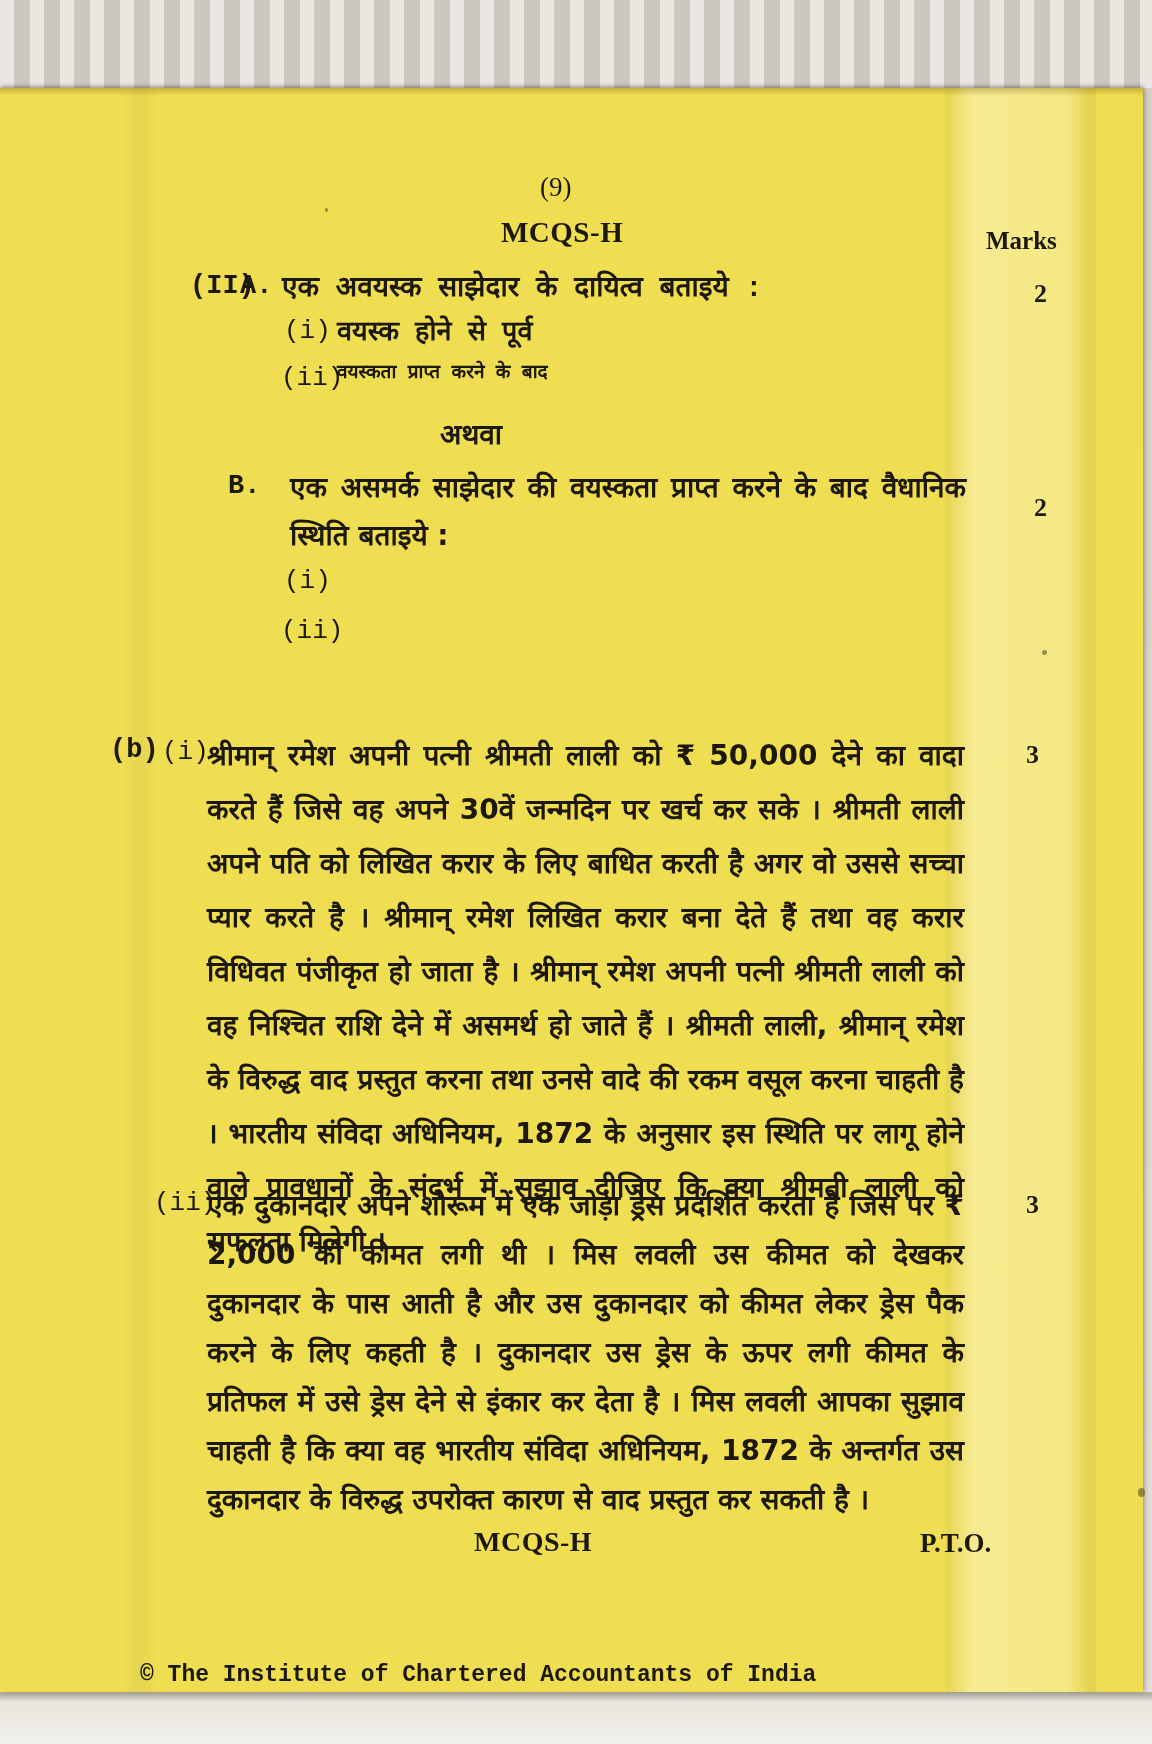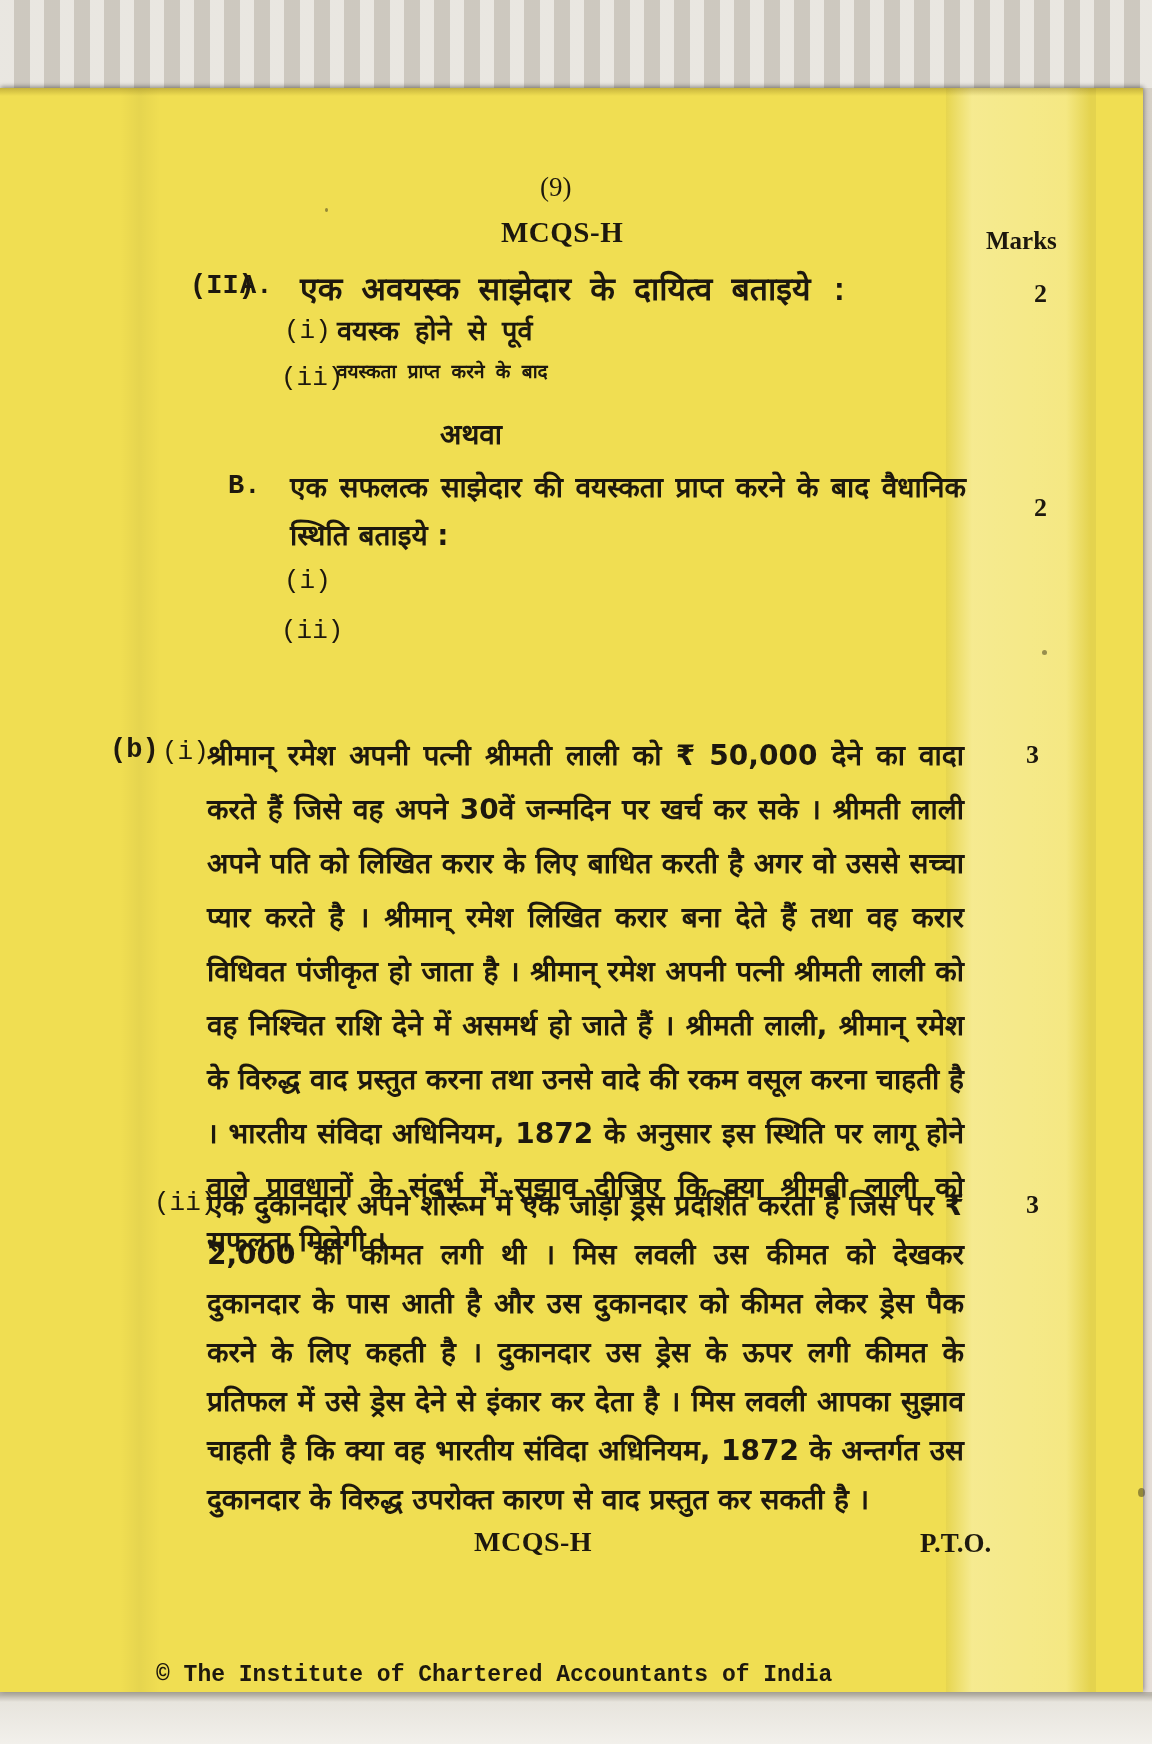--- a/index.html
+++ b/index.html
@@ -73,42 +73,42 @@
     <span style="left:325px;top:120px;width:3px;height:4px;"></span>
     <span style="left:630px;top:1368px;width:4px;height:4px;"></span>
   </div>
 
   <div class="abs ink serif" style="left:540px;top:84px;font-size:27px;">(9)</div>
   <div class="abs ink serif b" style="left:501px;top:128px;font-size:29px;letter-spacing:.5px;">MCQS-H</div>
   <div class="abs ink serif b" style="left:986px;top:139px;font-size:25px;">Marks</div>
 
   <div class="abs ink serif b nowrap" style="left:190px;top:183px;font-size:27px;">(II)</div>
   <div class="abs ink serif b nowrap" style="left:240px;top:183px;font-size:27px;">A.</div>
-  <div class="abs hindi nowrap" style="left:300px;top:178px;font-size:32px;">एक अवयस्क साझेदार के दायित्व बताइये :</div>
+  <div class="abs hindi nowrap" style="left:282px;top:178px;font-size:28px;">एक अवयस्क साझेदार के दायित्व बताइये :</div>
   <div class="abs ink serif b" style="left:1034px;top:191px;font-size:26px;">2</div>
 
   <div class="abs ink serif nowrap" style="left:284px;top:228px;font-size:26px;">(i)</div>
   <div class="abs hindi nowrap" style="left:337px;top:223px;font-size:27px;">वयस्क होने से पूर्व</div>
   <div class="abs ink serif nowrap" style="left:281px;top:275px;font-size:26px;">(ii)</div>
   <div class="abs hindi nowrap" style="left:337px;top:270px;font-size:19px;text-align:center;">वयस्कता प्राप्त करने के बाद</div>
 
   <div class="abs hindi b nowrap" style="left:440px;top:326px;font-size:28px;">अथवा</div>
 
   <div class="abs ink serif b nowrap" style="left:228px;top:383px;font-size:27px;">B.</div>
-  <div class="abs hindi just" style="left:290px;top:376px;width:676px;font-size:28px;line-height:48px;">एक सफलत्क साझेदार की वयस्कता प्राप्त करने के बाद वैधानिक स्थिति बताइये :</div>
+  <div class="abs hindi just" style="left:290px;top:376px;width:676px;font-size:28px;line-height:48px;">एक असमर्क साझेदार की वयस्कता प्राप्त करने के बाद वैधानिक स्थिति बताइये :</div>
   <div class="abs ink serif b" style="left:1034px;top:405px;font-size:26px;">2</div>
 
   <div class="abs ink serif nowrap" style="left:284px;top:478px;font-size:26px;">(i)</div>
   <div class="abs ink serif nowrap" style="left:281px;top:528px;font-size:26px;">(ii)</div>
 
   <div class="abs ink serif b nowrap" style="left:110px;top:647px;font-size:27px;">(b)</div>
   <div class="abs ink serif nowrap" style="left:162px;top:649px;font-size:26px;">(i)</div>
   <div class="abs hindi just" style="left:207px;top:641px;width:757px;font-size:28px;line-height:54px;">श्रीमान् रमेश अपनी पत्नी श्रीमती लाली को ₹ 50,000 देने का वादा करते हैं जिसे वह अपने 30वें जन्मदिन पर खर्च कर सके । श्रीमती लाली अपने पति को लिखित करार के लिए बाधित करती है अगर वो उससे सच्चा प्यार करते है । श्रीमान् रमेश लिखित करार बना देते हैं तथा वह करार विधिवत पंजीकृत हो जाता है । श्रीमान् रमेश अपनी पत्नी श्रीमती लाली को वह निश्चित राशि देने में असमर्थ हो जाते हैं । श्रीमती लाली, श्रीमान् रमेश के विरुद्ध वाद प्रस्तुत करना तथा उनसे वादे की रकम वसूल करना चाहती है । भारतीय संविदा अधिनियम, 1872 के अनुसार इस स्थिति पर लागू होने वाले प्रावधानों के संदर्भ में सुझाव दीजिए कि क्या श्रीमती लाली को सफलता मिलेगी ।</div>
   <div class="abs ink serif b" style="left:1026px;top:652px;font-size:26px;">3</div>
 
   <div class="abs ink serif nowrap" style="left:154px;top:1100px;font-size:26px;">(ii)</div>
   <div class="abs hindi just" style="left:207px;top:1093px;width:757px;font-size:28px;line-height:49px;">एक दुकानदार अपने शोरूम में एक जोड़ा ड्रेस प्रदर्शित करता है जिस पर ₹ 2,000 की कीमत लगी थी । मिस लवली उस कीमत को देखकर दुकानदार के पास आती है और उस दुकानदार को कीमत लेकर ड्रेस पैक करने के लिए कहती है । दुकानदार उस ड्रेस के ऊपर लगी कीमत के प्रतिफल में उसे ड्रेस देने से इंकार कर देता है । मिस लवली आपका सुझाव चाहती है कि क्या वह भारतीय संविदा अधिनियम, 1872 के अन्तर्गत उस दुकानदार के विरुद्ध उपरोक्त कारण से वाद प्रस्तुत कर सकती है ।</div>
   <div class="abs ink serif b" style="left:1026px;top:1102px;font-size:26px;">3</div>
 
   <div class="abs ink serif b" style="left:474px;top:1438px;font-size:28px;letter-spacing:.5px;">MCQS-H</div>
   <div class="abs ink serif b" style="left:920px;top:1440px;font-size:27px;">P.T.O.</div>
-  <div class="abs ink serif b nowrap" style="left:140px;top:1574px;font-size:23px;margin-left:16px;">© The Institute of Chartered Accountants of India</div>
+  <div class="abs ink serif b nowrap" style="left:140px;top:1574px;font-size:23px;">© The Institute of Chartered Accountants of India</div>
 </div>
 
 </body></html>

